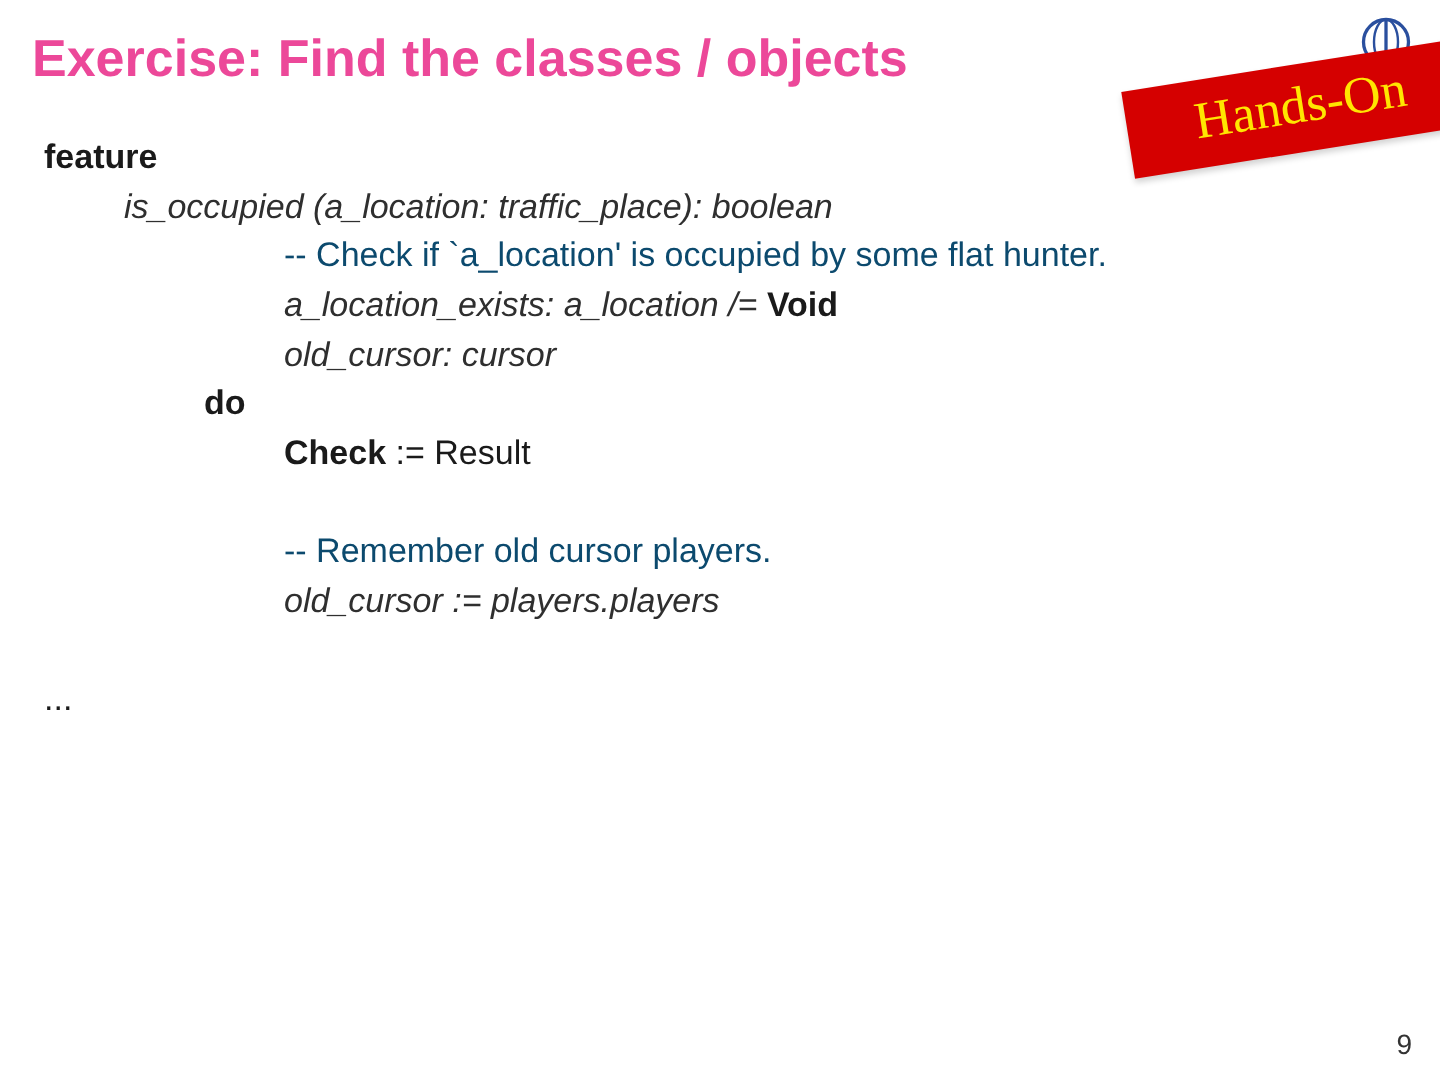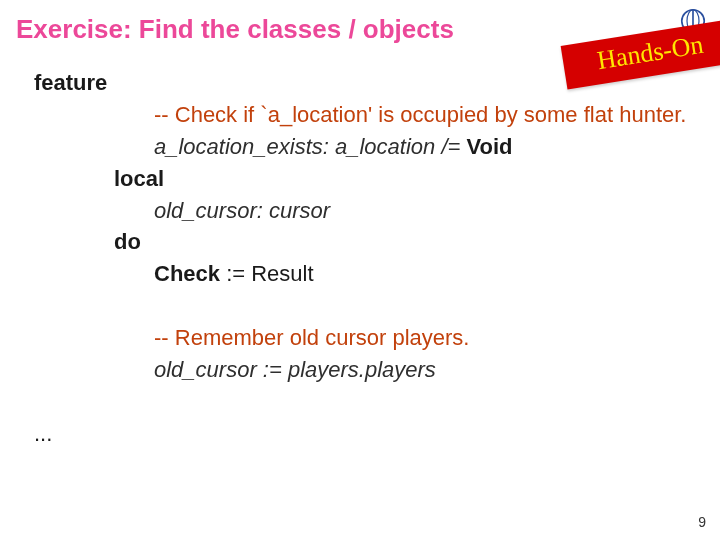--- a/index.html
+++ b/index.html
@@ -32,31 +32,31 @@
     right: -18px;
     background: #d50000;
     color: #ffe600;
     font-family: "Comic Sans MS", cursive;
     font-size: 26px;
     padding: 6px 34px 8px 34px;
     transform: rotate(-9deg);
     box-shadow: 0 2px 3px rgba(0,0,0,0.18);
   }
   .code {
-    padding: 22px 20px 0 34px;
-    font-size: 22px;
+    padding: 22px 20px 0 22px;
+    font-size: 17px;
     line-height: 1.45;
     color: #1a1a1a;
   }
   .ind1 { padding-left: 40px; }
   .ind2 { padding-left: 80px; }
   .ind3 { padding-left: 120px; }
   .kw { font-weight: bold; }
   .it { font-style: italic; color: #2f2f2f; }
-  .cmt { color: #c2410c; }
+  .cmt { color: #0c4a6e; }
   .pagenum {
     position: absolute;
     bottom: 10px;
     right: 14px;
     font-family: Arial, sans-serif;
     font-size: 14px;
     color: #333;
   }
 </style>
 </head>
@@ -69,25 +69,25 @@
     <ellipse cx="20" cy="20" rx="8" ry="15" fill="none" stroke="#2a4f9e" stroke-width="1.6"></ellipse>
   </svg>
 </div>
 
 <div class="title">Exercise: Find the classes / objects</div>
 
 <div class="banner">Hands-On</div>
 
 <div class="code">
   <div class="kw">feature</div>
+  <div class="ind1 it">is_occupied (a_location: traffic_place): boolean</div>
   <div class="ind3 cmt">-- Check if `a_location' is occupied by some flat hunter.</div>
   <div class="ind3">
     <span class="it">a_location_exists: a_location /= </span><span class="kw">Void</span>
   </div>
-  <div class="ind2 kw">local</div>
   <div class="ind3 it">old_cursor: cursor</div>
   <div class="ind2 kw">do</div>
   <div class="ind3">
     <span class="kw">Check</span><span> := Result</span>
   </div>
   <div class="ind3">&nbsp;</div>
   <div class="ind3 cmt">-- Remember old cursor players.</div>
   <div class="ind3 it">old_cursor := players.players</div>
   <div>&nbsp;</div>
   <div>...</div>

